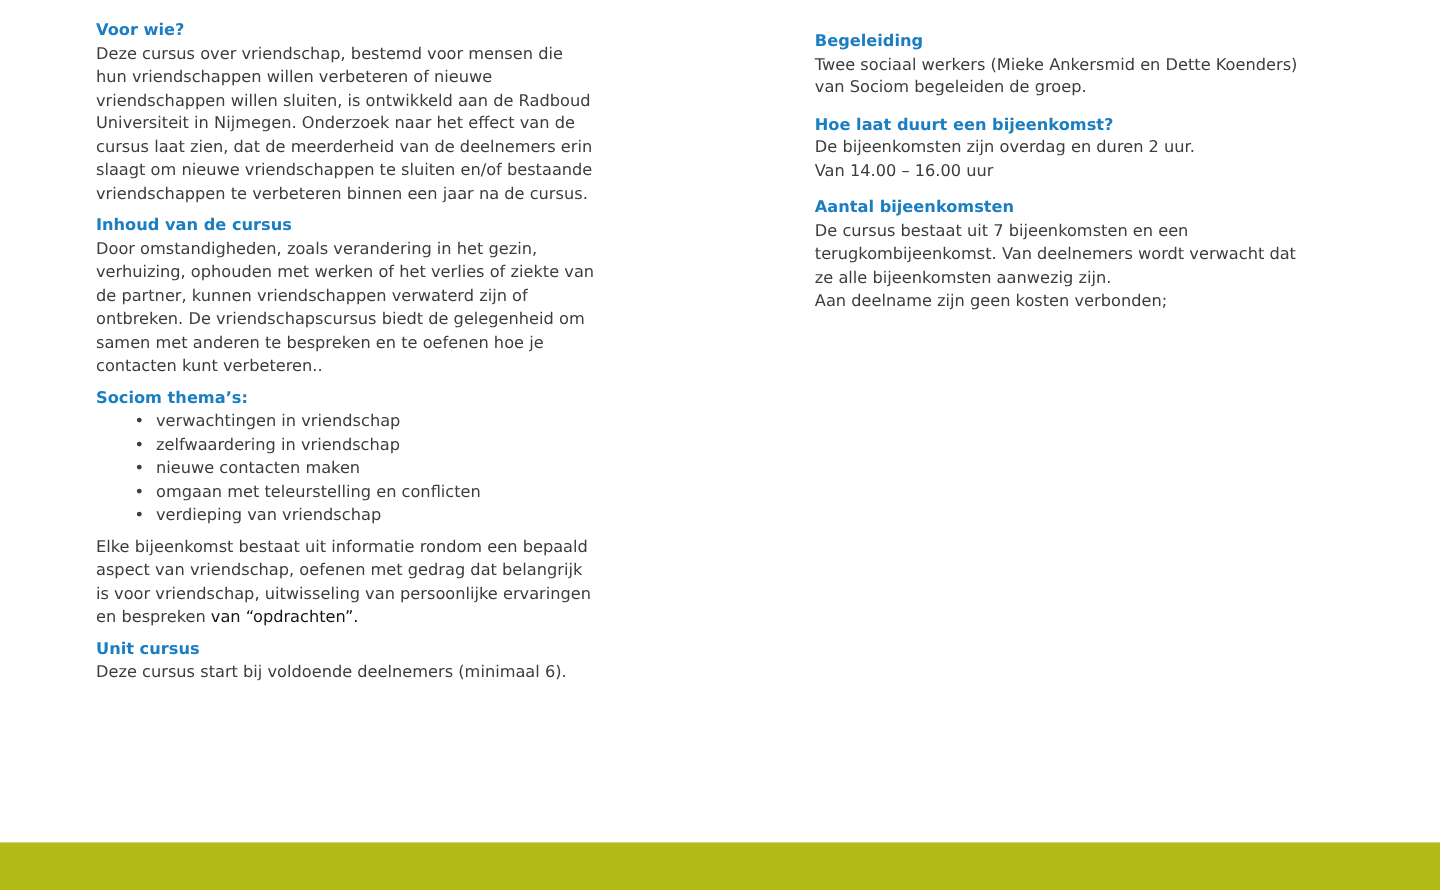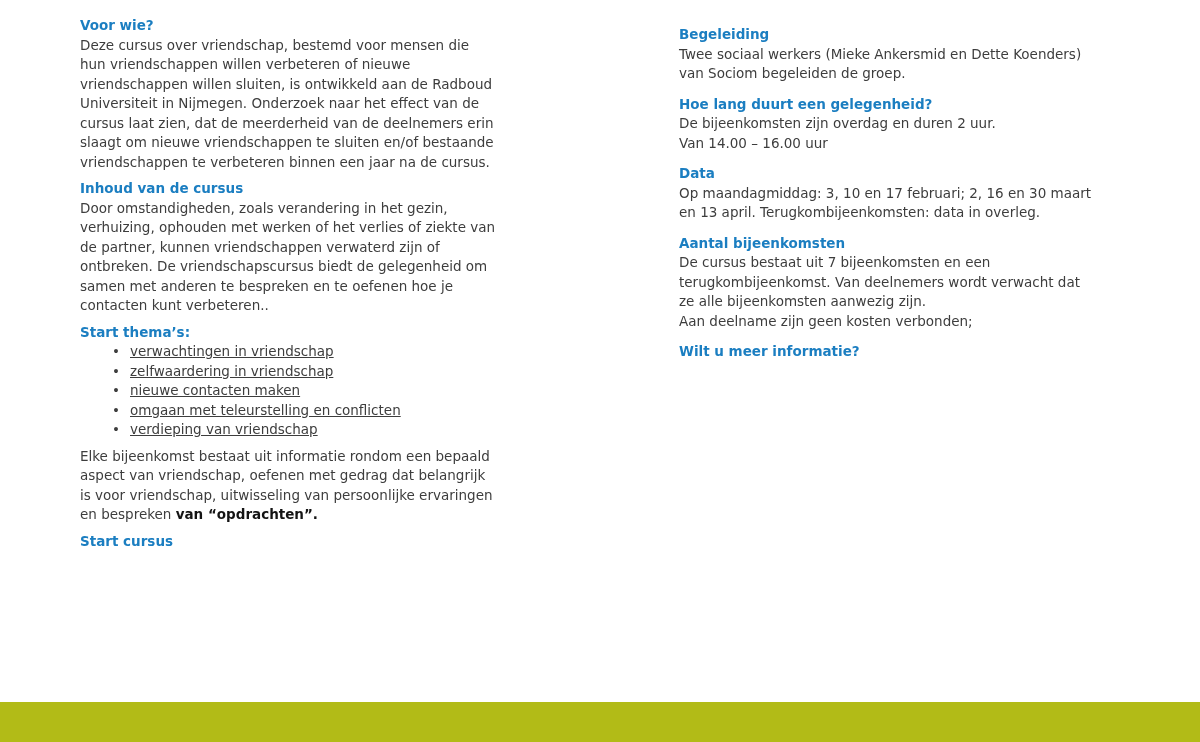--- a/index.html
+++ b/index.html
@@ -39,31 +39,29 @@
     line-height: 19.5px;
     font-weight: bold;
     color: var(--heading-color, #1b7ec1);
   }
   .section-body {
     margin: 0;
     white-space: pre-line;
   }
   .emph {
     color: var(--emph-color, #141414);
-    font-weight: bold;
   }
   ul.bullet-list {
     margin: 0;
     padding: 0;
     list-style: none;
   }
   ul.bullet-list li {
     position: relative;
     padding-left: 50px;
-    text-decoration: underline;
   }
   ul.bullet-list li::before {
     content: "\2022";
     position: absolute;
     left: 32px;
     top: 0;
   }
   .gap-top { margin-top: 5px; }
   .footer-bar {
     position: absolute;
@@ -94,72 +92,67 @@
     <h3 class="section-heading">Inhoud van de cursus</h3>
     <p class="section-body">Door omstandigheden, zoals verandering in het gezin,
 verhuizing, ophouden met werken of het verlies of ziekte van
 de partner, kunnen vriendschappen verwaterd zijn of
 ontbreken. De vriendschapscursus biedt de gelegenheid om
 samen met anderen te bespreken en te oefenen hoe je
 contacten kunt verbeteren..</p>
   </section>
 
   <section>
-    <h3 class="section-heading">Start thema’s:</h3>
+    <h3 class="section-heading">Sociom thema’s:</h3>
     <ul class="bullet-list">
       <li>verwachtingen in vriendschap</li>
       <li>zelfwaardering in vriendschap</li>
       <li>nieuwe contacten maken</li>
       <li>omgaan met teleurstelling en conflicten</li>
       <li>verdieping van vriendschap</li>
     </ul>
   </section>
 
   <section class="gap-top">
     <p class="section-body"><span>Elke bijeenkomst bestaat uit informatie rondom een bepaald
 aspect van vriendschap, oefenen met gedrag dat belangrijk
 is voor vriendschap, uitwisseling van persoonlijke ervaringen
 en bespreken </span><span class="emph">van “opdrachten”.</span></p>
   </section>
 
   <section>
-    <h3 class="section-heading">Start cursus</h3>
+    <h3 class="section-heading">Unit cursus</h3>
+    <p class="section-body">Deze cursus start bij voldoende deelnemers (minimaal 6).</p>
   </section>
 
 </div>
 
 <div class="col col-right">
 
   <section>
     <h3 class="section-heading">Begeleiding</h3>
     <p class="section-body">Twee sociaal werkers (Mieke Ankersmid en Dette Koenders)
 van Sociom begeleiden de groep.</p>
   </section>
 
 
   <section>
-    <h3 class="section-heading">Hoe lang duurt een gelegenheid?</h3>
+    <h3 class="section-heading">Hoe laat duurt een bijeenkomst?</h3>
     <p class="section-body">De bijeenkomsten zijn overdag en duren 2 uur.
 Van 14.00 – 16.00 uur</p>
   </section>
 
-  <section>
-    <h3 class="section-heading">Data</h3>
-    <p class="section-body">Op maandagmiddag: 3, 10 en 17 februari; 2, 16 en 30 maart
-en 13 april. Terugkombijeenkomsten: data in overleg.</p>
-  </section>
 
   <section>
     <h3 class="section-heading">Aantal bijeenkomsten</h3>
     <p class="section-body">De cursus bestaat uit 7 bijeenkomsten en een
 terugkombijeenkomst. Van deelnemers wordt verwacht dat
 ze alle bijeenkomsten aanwezig zijn.
 Aan deelname zijn geen kosten verbonden;</p>
   </section>
 
 
   <section>
-    <h3 class="section-heading">Wilt u meer informatie?</h3>
   </section>
 
 </div>
 
 <div class="footer-bar"></div>
 
 </body></html>

